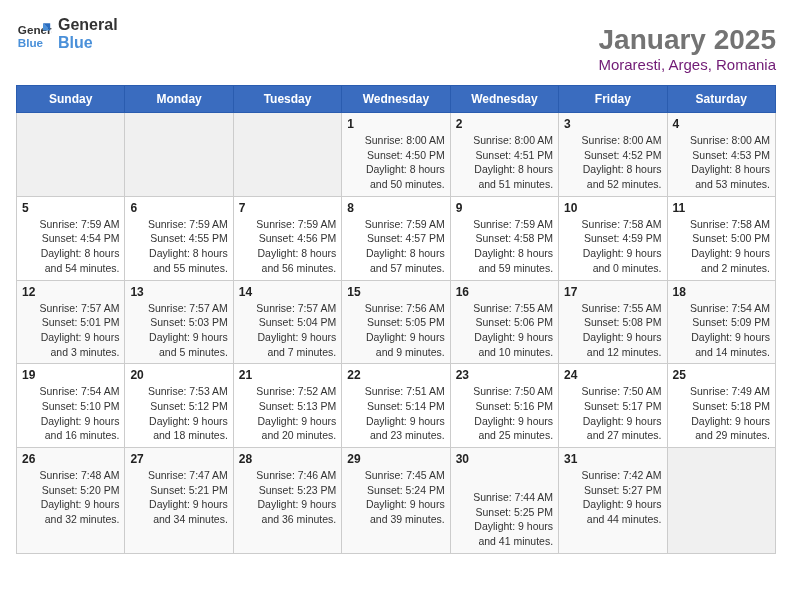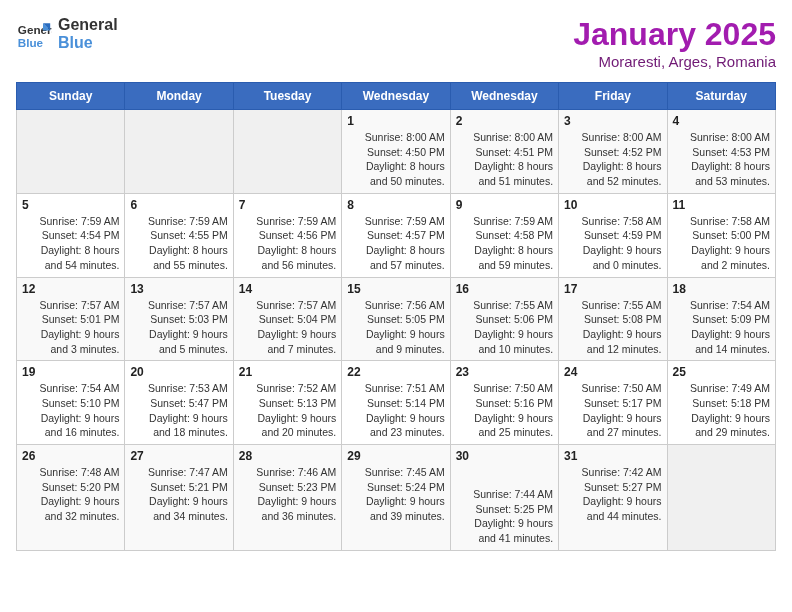--- a/index.html
+++ b/index.html
@@ -22,23 +22,24 @@
       gap: 6px;
     }
     .logo-icon {
       width: 36px;
       height: 36px;
     }
     .title-block {
       text-align: right;
     }
     .calendar-title {
-      font-size: 32px;
+      font-size: 28px;
       font-weight: bold;
-      color: #a21caf;
+      color: #737373;
+      margin-top: 8px;
     }
     .calendar-subtitle {
       font-size: 15px;
       color: #701a75;
     }
     table {
       width: 100%;
       border-collapse: collapse;
       font-size: 11px;
     }
@@ -256,21 +257,21 @@
         <td>
           <div class="day-num">19</div>
           <div class="day-info" style="white-space: pre-line;">Sunrise: 7:54 AM
 Sunset: 5:10 PM
 Daylight: 9 hours
 and 16 minutes.</div>
         </td>
         <td>
           <div class="day-num">20</div>
           <div class="day-info" style="white-space: pre-line;">Sunrise: 7:53 AM
-Sunset: 5:47 PM
+Sunset: 5:12 PM
 Daylight: 9 hours
 and 18 minutes.</div>
         </td>
         <td>
           <div class="day-num">21</div>
           <div class="day-info" style="white-space: pre-line;">Sunrise: 7:52 AM
 Sunset: 5:13 PM
 Daylight: 9 hours
 and 20 minutes.</div>
         </td>

